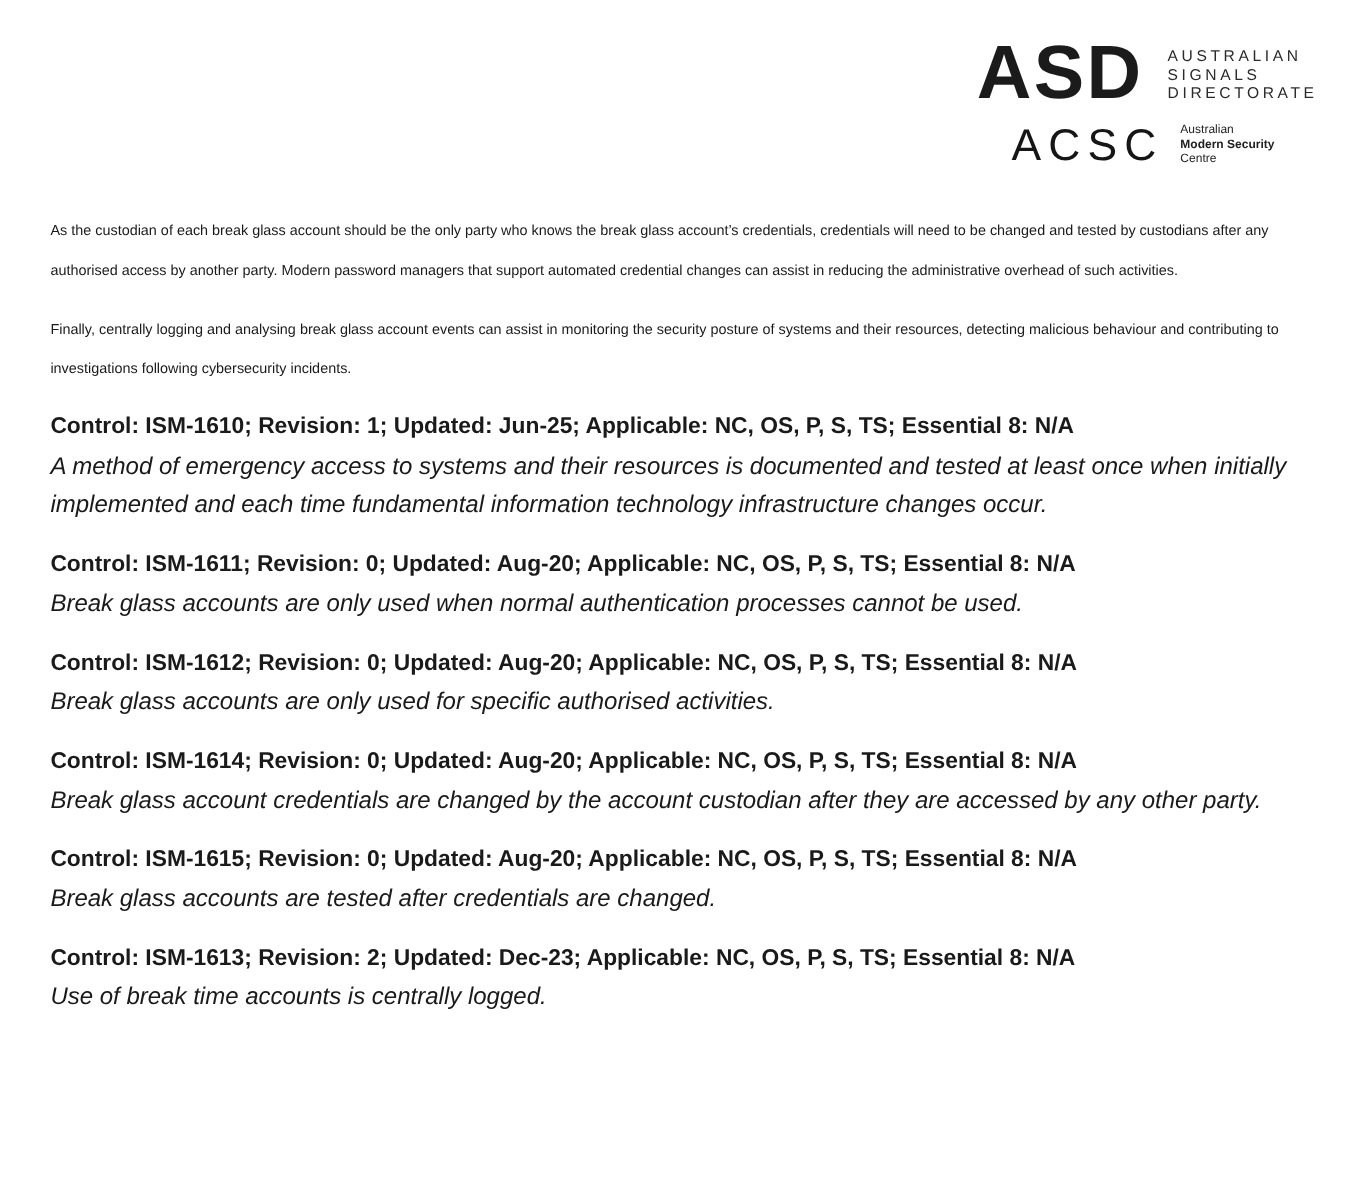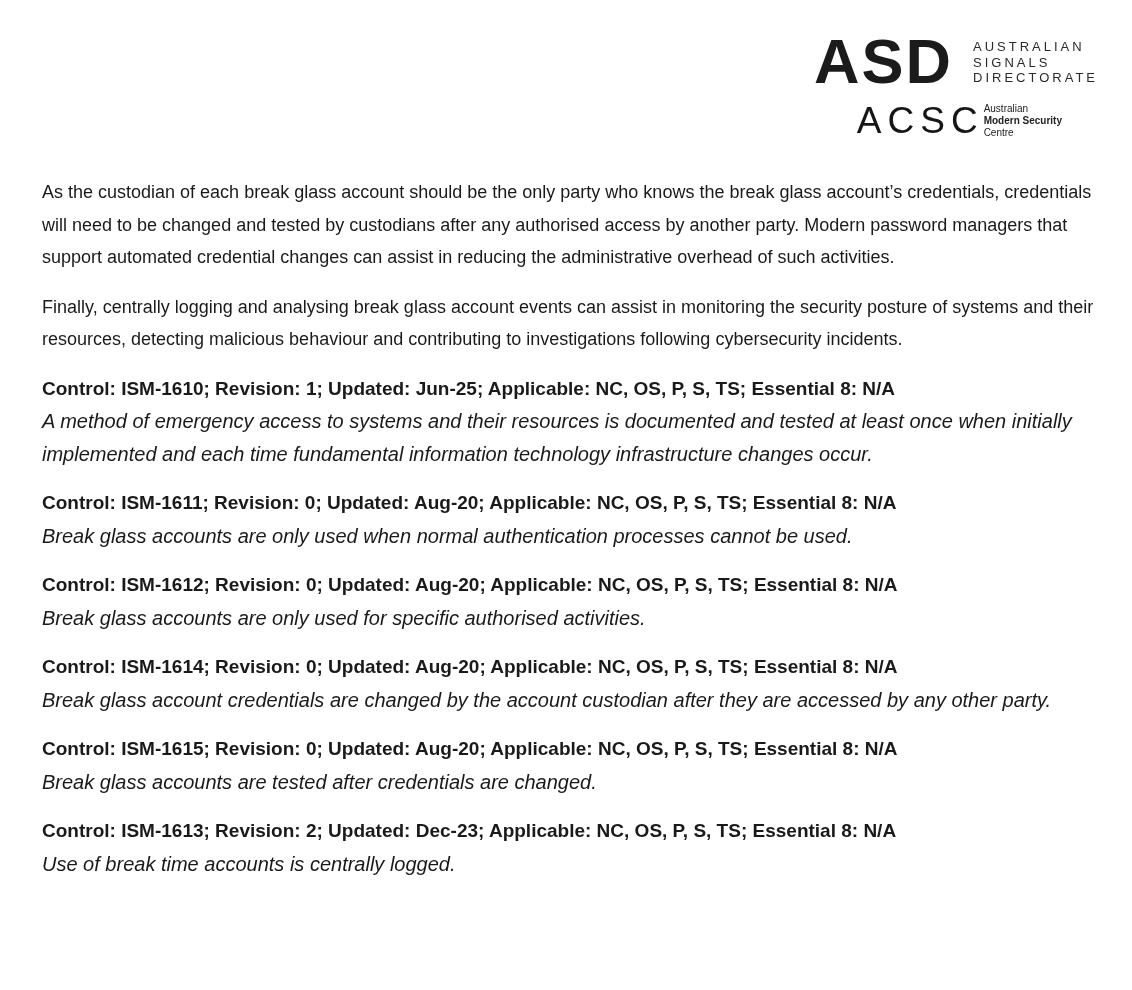--- a/index.html
+++ b/index.html
@@ -42,20 +42,21 @@
     font-size: 13px;
     letter-spacing: 3px;
     line-height: 15.5px;
     font-weight: 400;
     color: #2a2a2a;
     padding-top: 2px;
   }
   .acsc-row {
     display: flex;
     align-items: center;
+    gap: 14px;
     margin-top: 9px;
     margin-right: 36px;
   }
   .acsc-wordmark {
     font-family: "Liberation Sans", sans-serif;
     font-size: 37px;
     font-weight: 200;
     letter-spacing: 6px;
     line-height: 1;
     color: #161616;
@@ -70,21 +71,21 @@
   .acsc-org .bold { font-weight: bold; }
 
   
   .content {
     position: absolute;
     left: 42px;
     top: 176px;
     width: 1052px;
   }
   .body-para {
-    font-size: 18px;
+    font-size: 12px;
     line-height: 32.5px;
     margin: 0 0 17px 0;
     color: #1a1a1a;
   }
   .control { margin: 0 0 17px 0; }
   .control-heading {
     font-size: 19px;
     font-weight: bold;
     line-height: 32.5px;
     white-space: nowrap;

